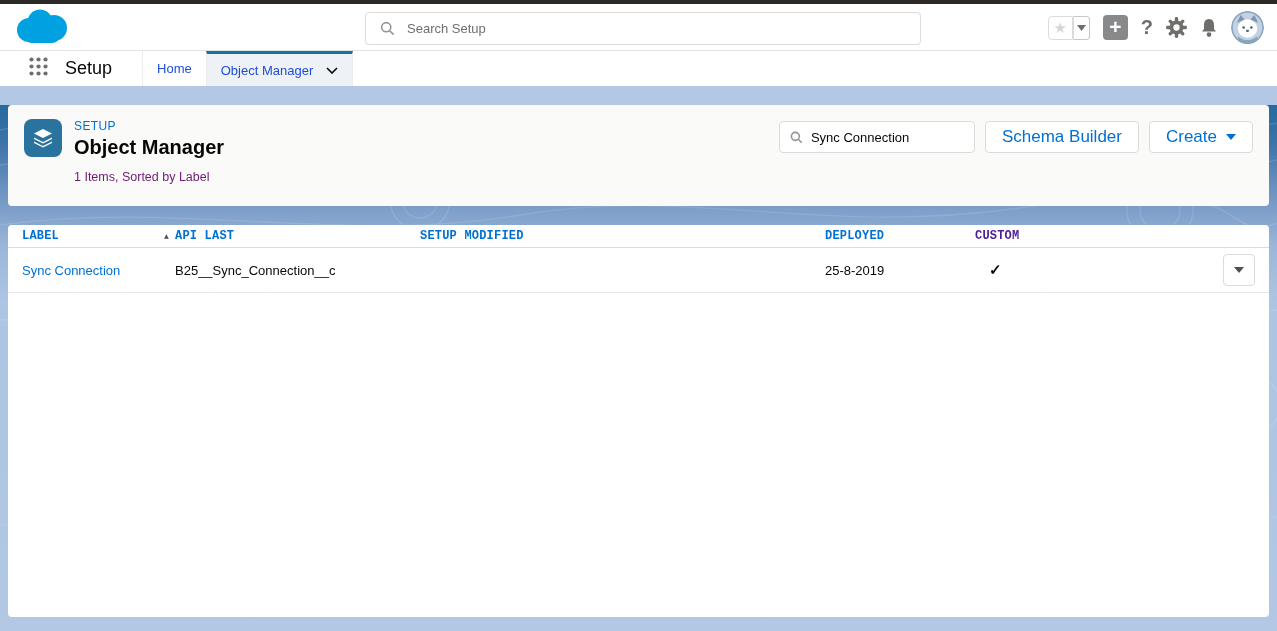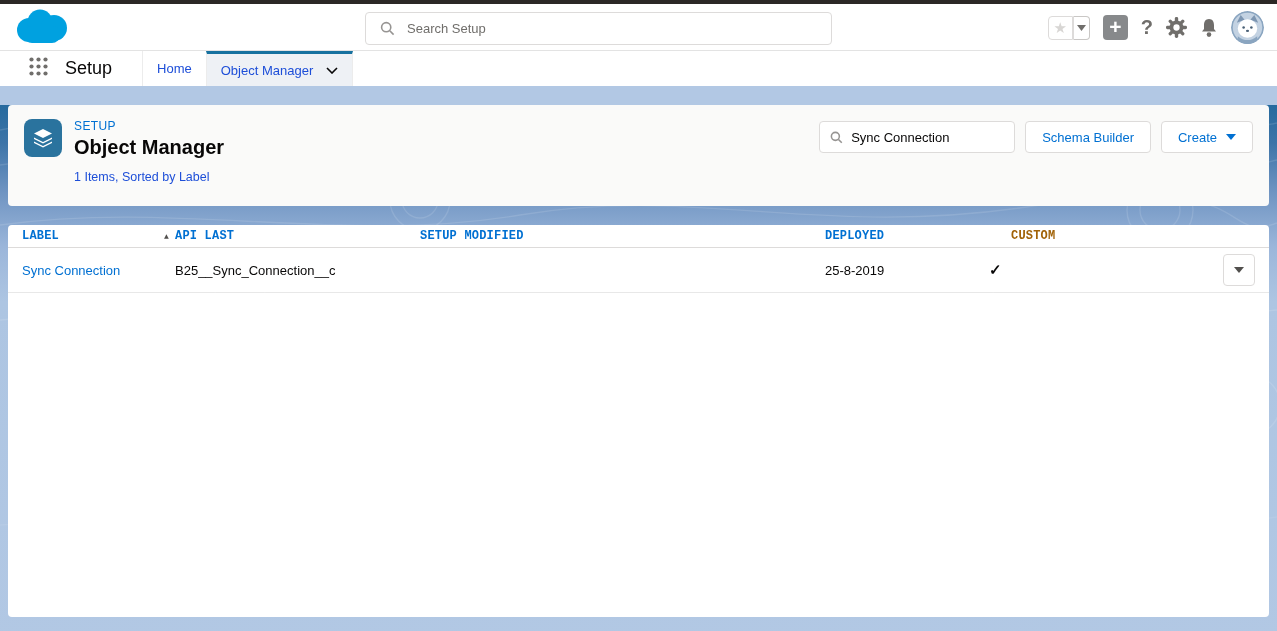--- a/index.html
+++ b/index.html
@@ -5,21 +5,21 @@
   * { box-sizing: border-box; margin: 0; padding: 0; }
   html,body { width: 1277px; height: 631px; overflow: hidden; }
   body { font-family: "Liberation Sans", sans-serif; background: #b2c8e4; }
 
   
   .top-strip { height: 4px; background: #2b2826; }
 
   
   .global-header { position: relative; height: 47px; background: #fff; border-bottom: 1px solid #e3e3e3; }
   .logo { position: absolute; left: 14px; top: 5px; }
-  .gh-search { position: absolute; left: 365px; top: 8px; width: 467px; height: 33px;
+  .gh-search { position: absolute; left: 365px; top: 8px; width: 556px; height: 33px;
     border: 1px solid #dddbda; border-radius: 4px; background: #fff;
     display: flex; align-items: center; padding: 0 4px 0 14px; }
   .gh-search input { border: none; outline: none; flex: 1; margin-left: 12px;
     font-size: 13px; color: #080707; font-family: "Liberation Sans", sans-serif; background: transparent; }
   .gh-search input::placeholder { color: #706e6b; }
   .gh-right { position: absolute; right: 13px; top: 0; height: 47px;
     display: flex; align-items: center; gap: 13px; }
   .star-group { display: flex; }
   .star-btn { width: 25px; height: 24px; border: 1px solid #dddbda; border-radius: 4px 0 0 4px;
     display: flex; align-items: center; justify-content: center; color: #d8d6d4; font-size: 15px; background: #fff; }
@@ -47,37 +47,37 @@
   .band-pattern { position: absolute; inset: 0; pointer-events: none; }
 
   
   .header-card { position: relative; margin: 19px 8px 0; height: 101px; background: #fafaf9;
     border-radius: 4px; padding: 14px 16px; display: flex; align-items: flex-start; }
   .obj-icon { width: 38px; height: 38px; border-radius: 8px; background: #2a739e;
     display: flex; align-items: center; justify-content: center; flex: none; }
   .header-text { margin-left: 12px; }
   .eyebrow { font-size: 12px; color: #0070d2; letter-spacing: .4px; }
   .page-title { font-size: 20px; font-weight: bold; color: #080707; margin-top: 3px; }
-  .summary { font-size: 12.5px; color: #1d4ed8; margin-top: 11px; }
+  .summary { font-size: 12.5px; color: #701a75; margin-top: 11px; }
   .header-actions { margin-left: auto; display: flex; align-items: center; gap: 10px; margin-top: 2px; }
   .quick-find { width: 196px; height: 32px; border: 1px solid #dddbda; border-radius: 4px; background: #fff;
     display: flex; align-items: center; padding: 0 8px 0 10px; }
   .quick-find input { border: none; outline: none; width: 150px; margin-left: 8px; font-size: 13px;
     color: #080707; font-family: "Liberation Sans", sans-serif; background: transparent; }
   .btn { height: 32px; padding: 0 16px; background: #fff; border: 1px solid #dddbda; border-radius: 4px;
-    color: #0070d2; font-size: 13px; display: flex; align-items: center; cursor: pointer; }
+    color: #0070d2; font-size: 17px; display: flex; align-items: center; cursor: pointer; }
   .btn .tri { margin-left: 9px; display: flex; align-items: center; }
 
   
   .table-card { margin: 19px 8px 0; height: 392px; background: #fff; border-radius: 4px; overflow: hidden; }
   .grid-row { display: grid; grid-template-columns: 153px 245px 405px 150px 130px 100px 1fr;
     align-items: center; padding: 0 14px; }
   .thead { height: 23px; border-bottom: 1px solid #dddbda; }
   .th { font-size: 12px; font-weight: bold; color: #0070d2; letter-spacing: .2px; white-space: nowrap; font-family: Liberation Mono, monospace; }
-  .th.muted { color: #a16207; margin-left: 36px; }
+  .th.muted { color: #4c1d95; }
   .th-label { display: flex; align-items: center; justify-content: space-between; padding-right: 6px; }
   .sort-arrow { font-size: 8px; color: #514f4d; }
   .trow { height: 45px; border-bottom: 1px solid #e8e8e8; font-size: 13px; color: #080707; }
   .cell-link { color: #0070d2; text-decoration: none; cursor: pointer; }
   .cell-deployed { padding-left: 14px; font-size: 15px; font-weight: bold; color: #080707; }
   .row-action { justify-self: end; width: 32px; height: 32px; background: #fff; border: 1px solid #dddbda;
     border-radius: 4px; display: flex; align-items: center; justify-content: center; cursor: pointer; }
 </style>
 </head>
 <body>

